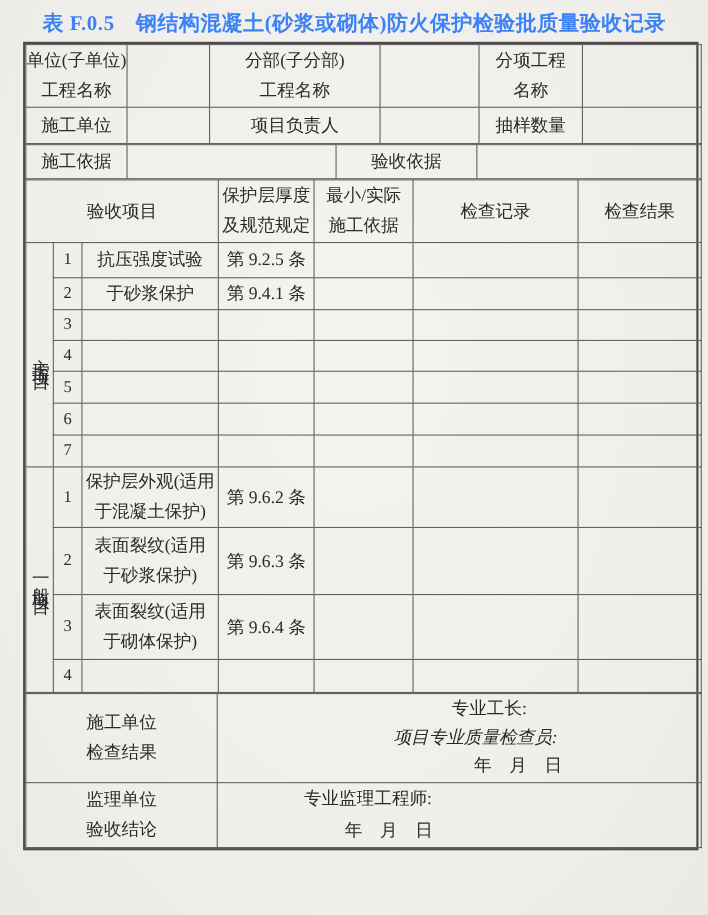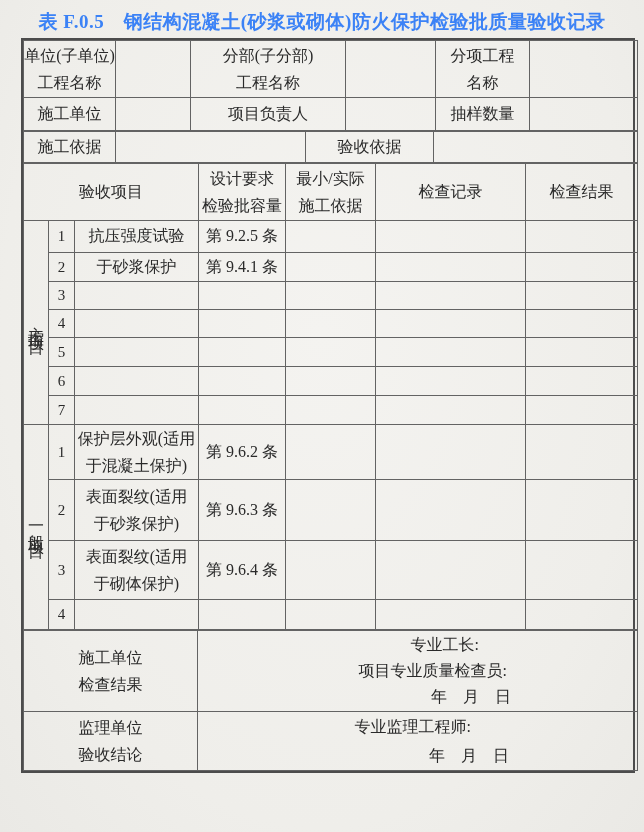--- a/index.html
+++ b/index.html
@@ -55,25 +55,25 @@
     text-orientation: upright;
     letter-spacing: 5px;
     margin: 0 auto;
     font-size: 16px;
     line-height: 22px;
   }
   .num { font-size: 15px; }
   .sig-cell { vertical-align: middle; }
   .sig-line { text-align: right; white-space: pre; line-height: 26px; font-size: 16px; }
   .sig-line.s1 { padding-right: 158px; }
-  .sig-line.s2 { padding-right: 130px; }
+  .sig-line.s2 { padding-right: 130px; font-style: italic; }
   .sig-line.sd { padding-right: 126px; }
   .sig-line.m1 { padding-right: 166px; }
   .sig-line.md { padding-right: 128px; }
-  .sup .sig-line { line-height: 29px; }
+  .sup .sig-line { line-height: 29px; text-align: center; }
 </style>
 </head>
 <body>
 
 <div class="page">
 
   <div class="title">表 F.0.5　钢结构混凝土(砂浆或砌体)防火保护检验批质量验收记录</div>
 
   <div class="form">
 
@@ -139,22 +139,22 @@
           <col style="width:124px">
         <col style="width:87px">
           <col style="width:90px">
           <col style="width:150px">
           <col style="width:112px">
       </colgroup>
       <tbody>
           <tr class="h57">
         <td colspan="3">验收项目</td>
         <td class="two-line">
-          <div>设计要求</div>
-          <div>检验批容量</div>
+          <div>保护层厚度</div>
+          <div>及规范规定</div>
         </td>
         <td class="two-line">
           <div>最小/实际</div>
           <div>施工依据</div>
         </td>
         <td>检查记录</td>
         <td>检查结果</td>
       </tr>
 
       <tr class="h32">

